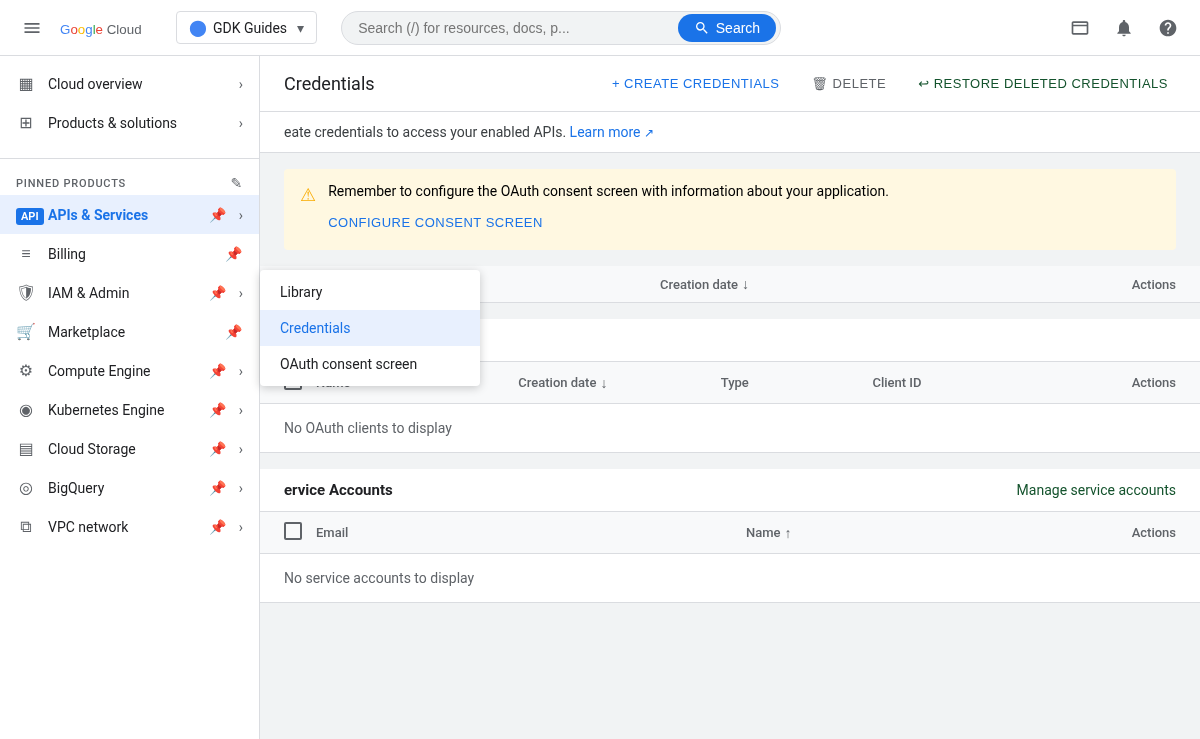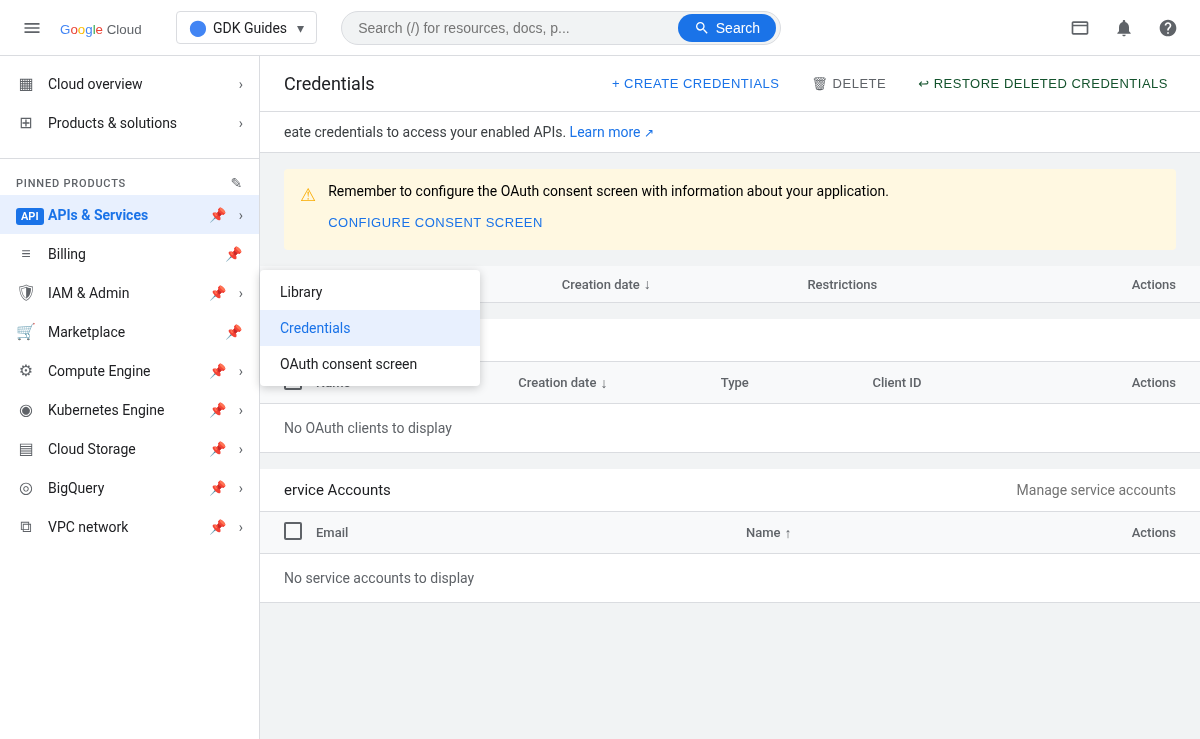--- a/index.html
+++ b/index.html
@@ -124,22 +124,22 @@
     .configure-btn {
       margin-top: 10px; color: #1a73e8; font-size: 13px; font-weight: 500;
       background: none; border: none; cursor: pointer;
       text-transform: uppercase; letter-spacing: 0.5px; padding: 6px 0;
     }
     .section-block { background: #fff; margin: 0; padding: 0; }
     .section-header-row {
       display: flex; align-items: center;
       padding: 12px 24px; border-bottom: 1px solid #dadce0;
     }
-    .section-title { font-size: 15px; font-weight: 400; color: #202124; flex: 1; }
-    .manage-link { color: #737373; font-size: 14px; text-decoration: none; cursor: pointer; }
+    .section-title { font-size: 15px; font-weight: 700; color: #202124; flex: 1; }
+    .manage-link { color: #14532d; font-size: 14px; text-decoration: none; cursor: pointer; }
     .table-header-row {
       display: flex; align-items: center;
       padding: 10px 24px; background: #f8f9fa;
       border-bottom: 1px solid #dadce0; font-size: 13px; color: #5f6368; font-weight: 500;
     }
     .table-header-row .chk { width: 32px; }
     .col-name { flex: 2; }
     .col-creation { flex: 2; display: flex; align-items: center; gap: 4px; }
     .col-restrictions { flex: 2; }
     .col-actions { flex: 1; text-align: right; }
@@ -323,21 +323,20 @@
     </div>
 
     <div class="section-block" style="margin: 0 0 0 0;">
       <div class="table-header-row">
         <div class="chk"></div>
         <div class="col-name">Name</div>
         <div class="col-creation">
           <span>Creation date</span>
           <span class="sort-arrow">↓</span>
         </div>
-        <div class="col-restrictions">Restrictions</div>
         <div class="col-actions">Actions</div>
       </div>
     </div>
 
     <div class="section-gap"></div>
 
     <div class="section-block">
       <div class="section-header-row">
         <span class="section-title">Auth 2.0 Client IDs</span>
       </div>

